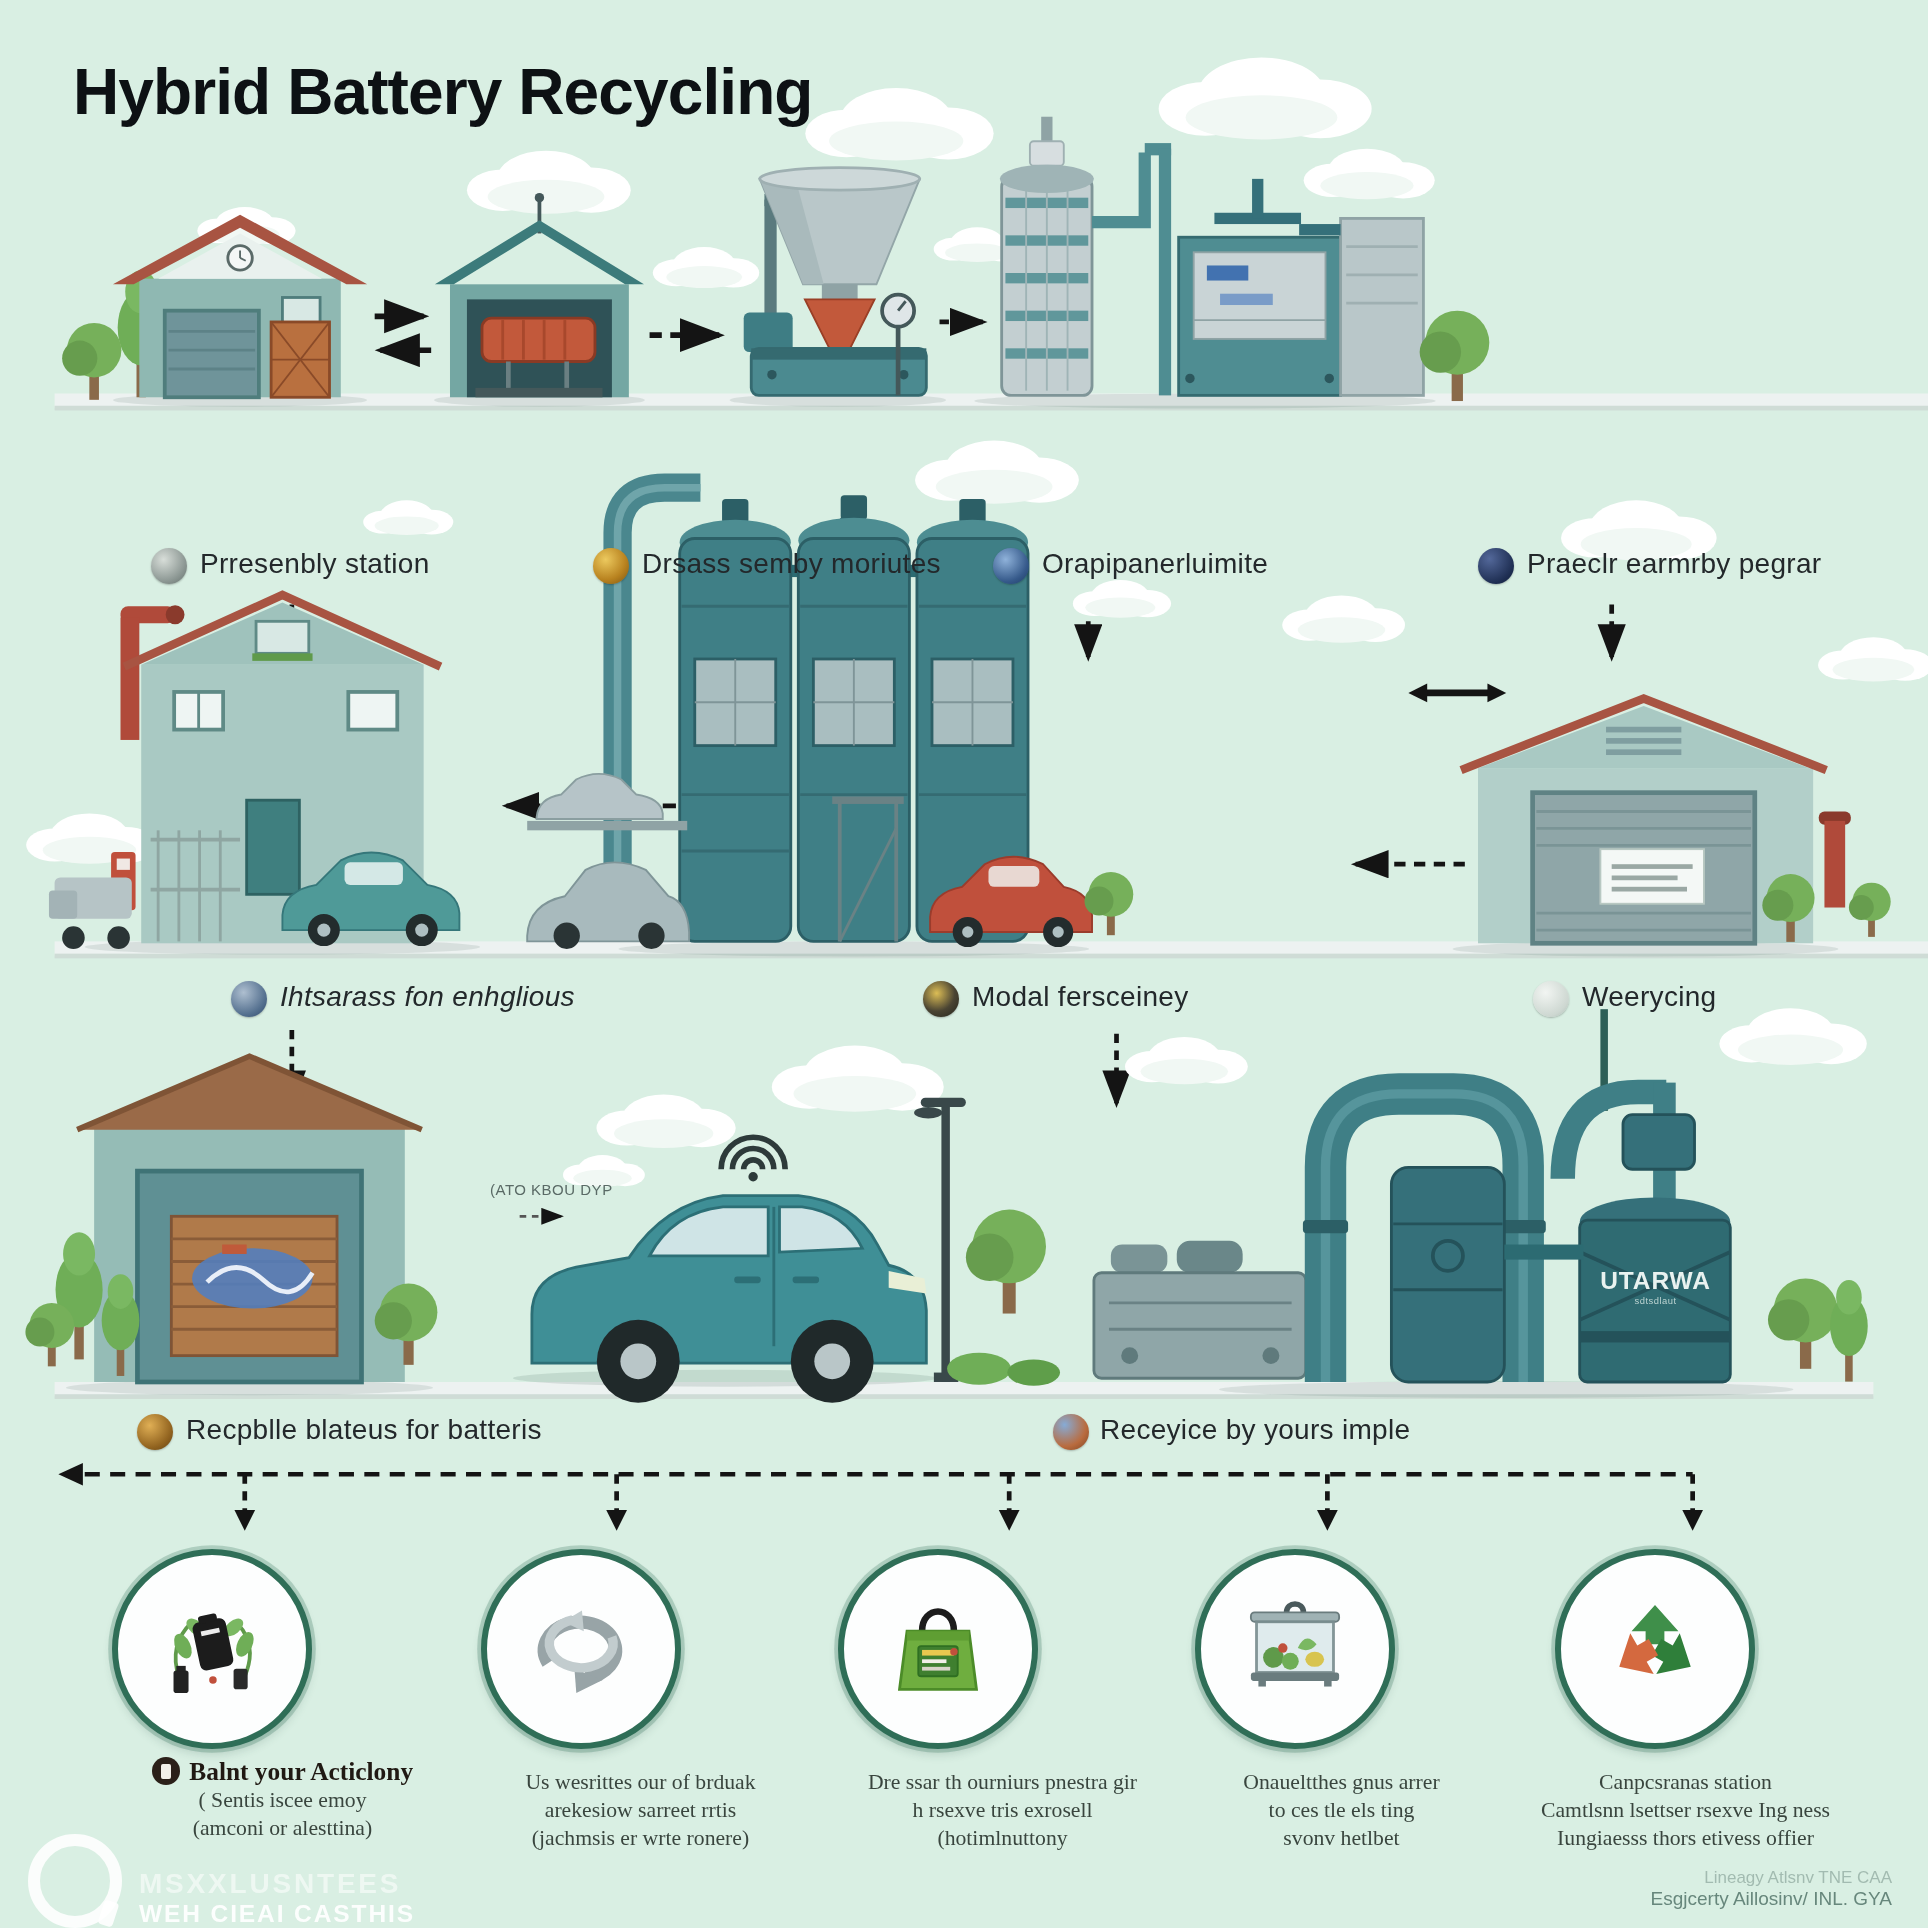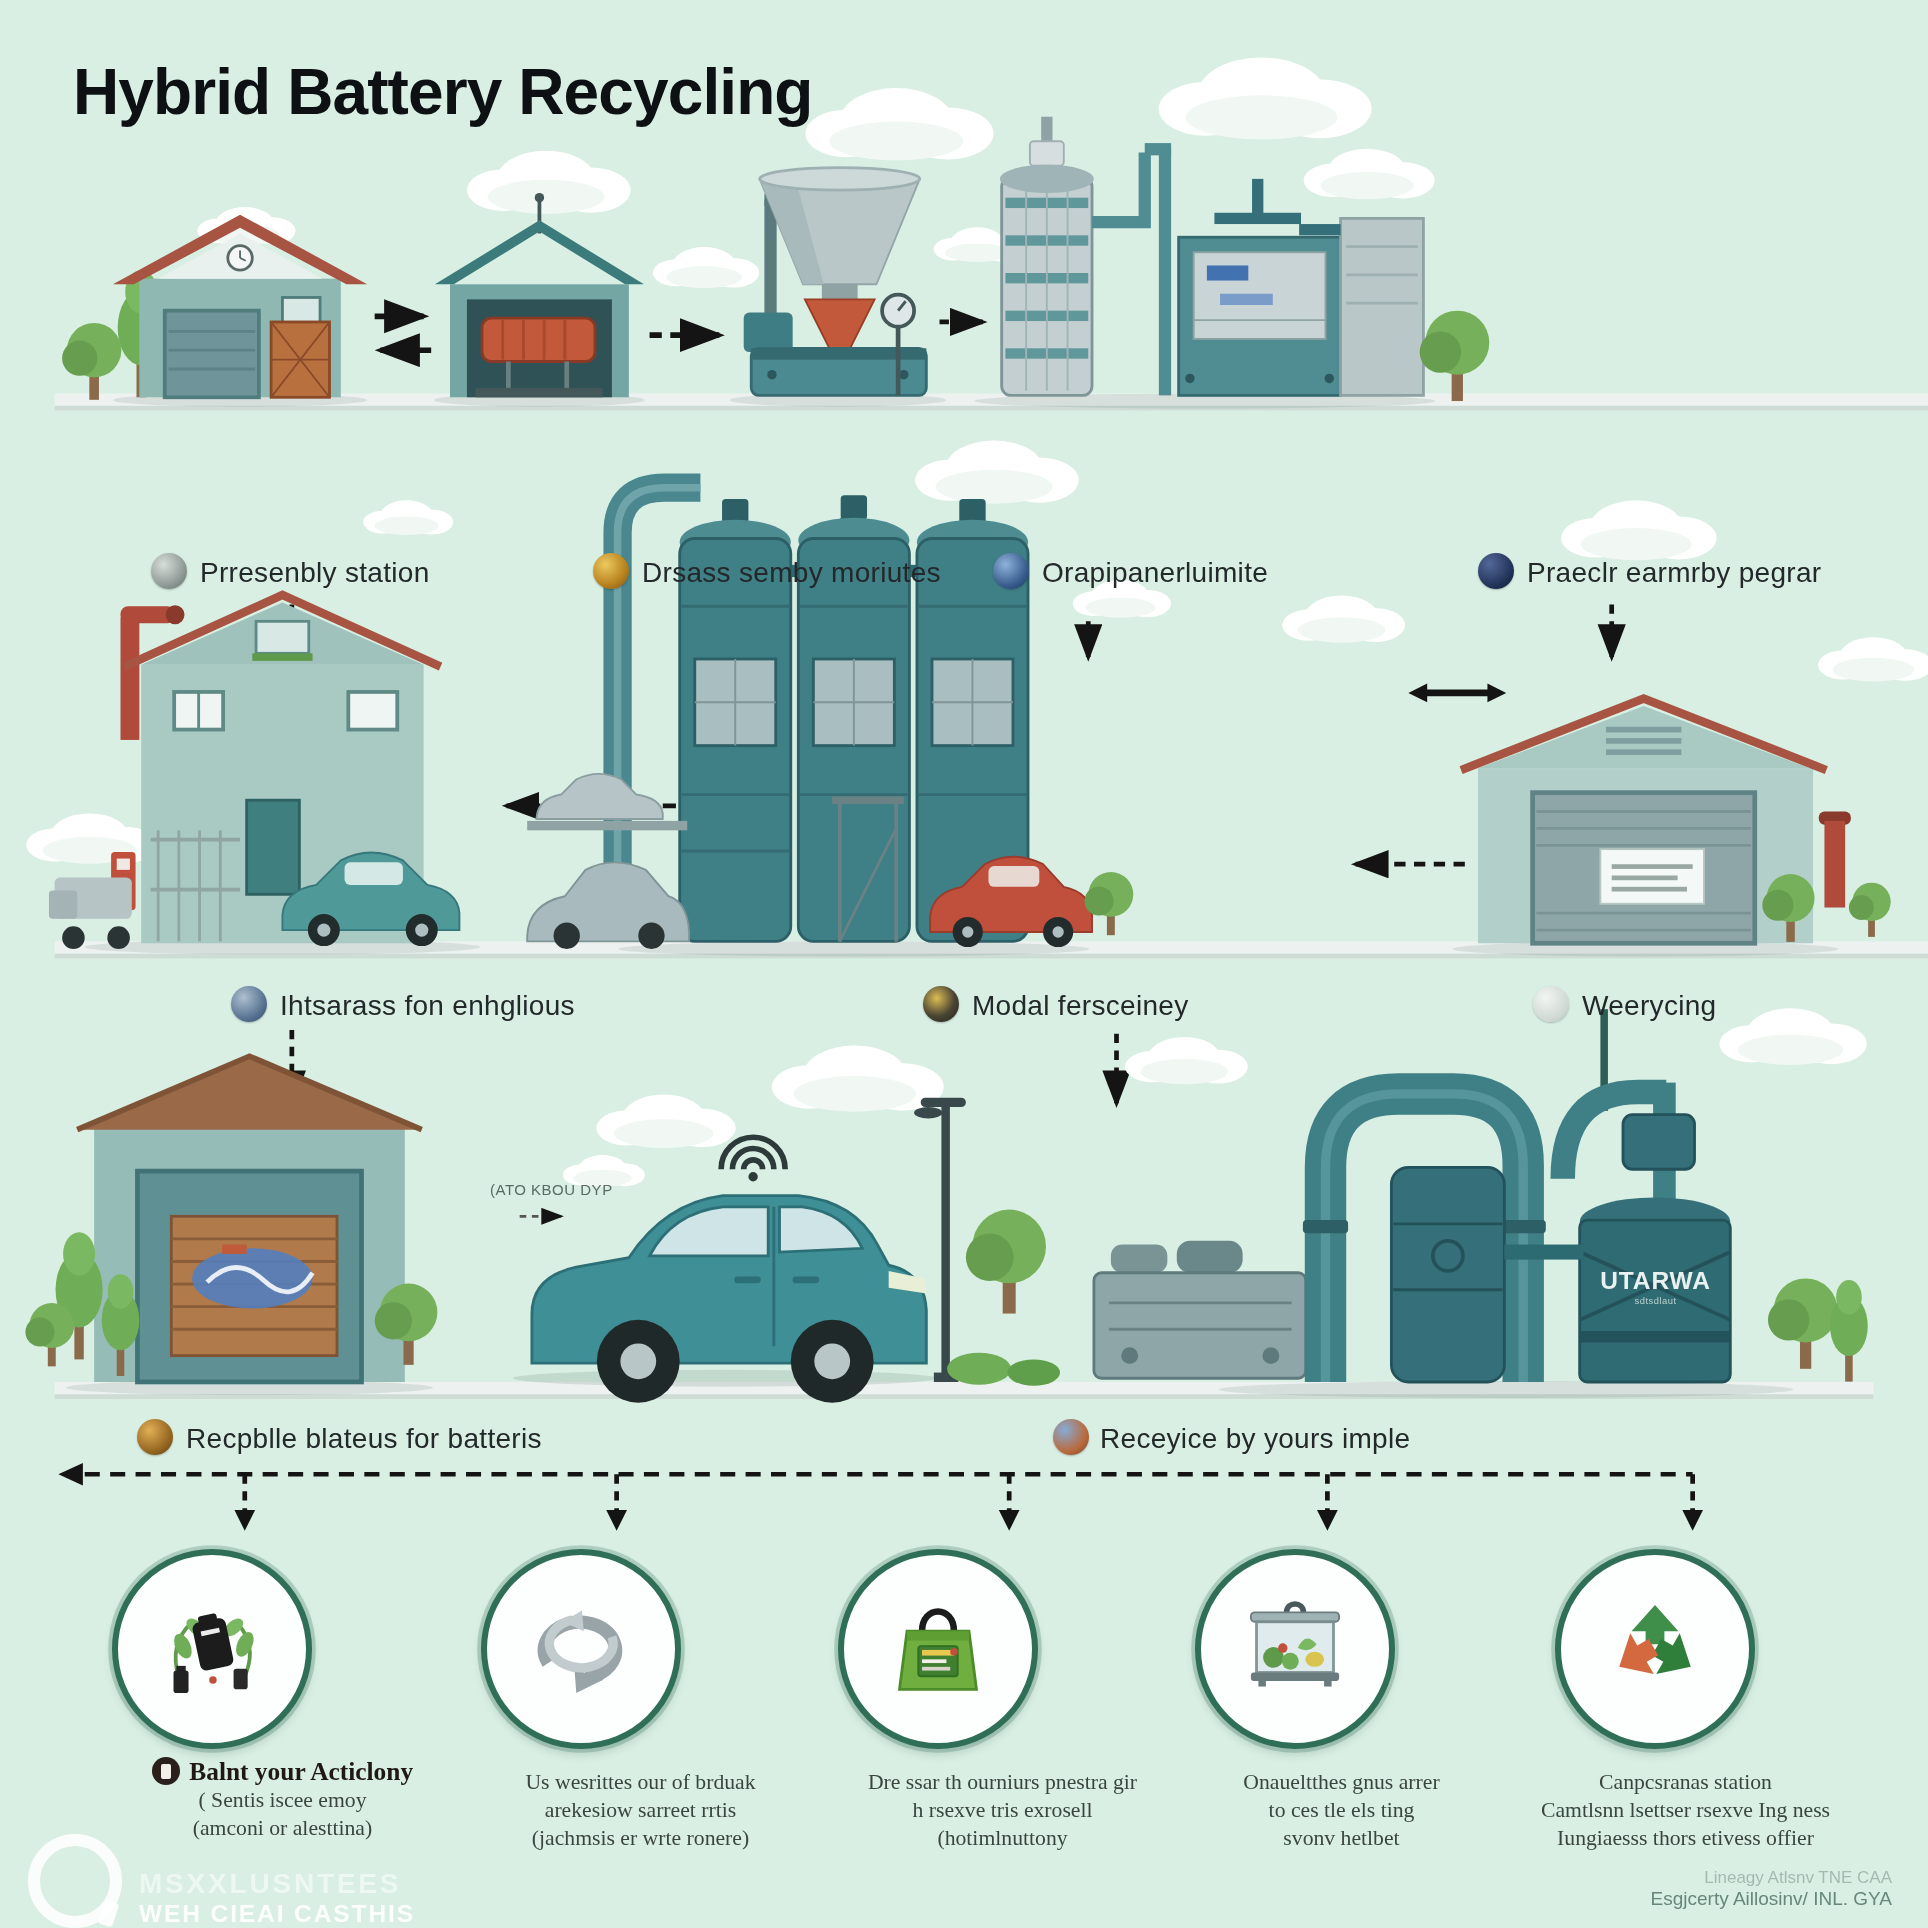--- a/index.html
+++ b/index.html
@@ -8,21 +8,21 @@
     background:#d9efe3;
     font-family:"Liberation Sans", sans-serif;
   }
   .abs{position:absolute;}
   .title{
     left:73px;top:55px;font-size:64px;font-weight:800;color:#0d1114;
     letter-spacing:-0.9px;
   }
   svg.scene{position:absolute;left:0;top:0;}
   
-  .step-label{display:flex;align-items:flex-end;gap:13px;height:41px;}
+  .step-label{display:flex;align-items:flex-start;gap:13px;height:41px;}
   .step-label .txt{font-size:28px;color:#23282b;letter-spacing:0.3px;white-space:nowrap;}
   .badge{width:36px;height:36px;border-radius:50%;flex:0 0 36px;box-shadow:0 0.9px 1.9px rgba(0,0,0,.25);}
   .b-photo {background:radial-gradient(circle at 35% 32%, #d8ded9, #8f9a96 62%, #626e6a);}
   .b-gold  {background:radial-gradient(circle at 35% 32%, #ecc95e, #b8821f 60%, #7a5412);}
   .b-globe {background:radial-gradient(circle at 35% 32%, #8fb2da, #35598a 65%, #1d3a63);}
   .b-navy  {background:radial-gradient(circle at 32% 30%, #53689a, #1e2e52 70%, #121d38);}
   .b-blue  {background:radial-gradient(circle at 35% 32%, #aebfd0, #54708f 65%, #31486a);}
   .b-dark  {background:radial-gradient(circle at 38% 34%, #dcbd55, #4a4433 55%, #23231c);}
   .b-pale  {background:radial-gradient(circle at 35% 32%, #f2f5f2, #cdd7d1 70%, #aab8b1);}
   .b-bronze{background:radial-gradient(circle at 35% 32%, #e0af55, #91631f 65%, #5e3f13);}
@@ -472,21 +472,21 @@
 </div>
 <div class="abs step-label" style="left:993px;top:548px;">
   <span class="badge b-globe"></span>
   <span class="txt">Orapipanerluimite</span>
 </div>
 <div class="abs step-label" style="left:1478px;top:548px;">
   <span class="badge b-navy"></span>
   <span class="txt">Praeclr earmrby pegrar</span>
 </div>
 
-<div class="abs step-label" style="left:231px;top:981px;">
+<div class="abs step-label" style="left:231px;top:981px;font-style:italic;">
   <span class="badge b-blue"></span>
   <span class="txt">Ihtsarass fon enhglious</span>
 </div>
 <div class="abs step-label" style="left:923px;top:981px;">
   <span class="badge b-dark"></span>
   <span class="txt">Modal fersceiney</span>
 </div>
 <div class="abs step-label" style="left:1533px;top:981px;">
   <span class="badge b-pale"></span>
   <span class="txt">Weerycing</span>

